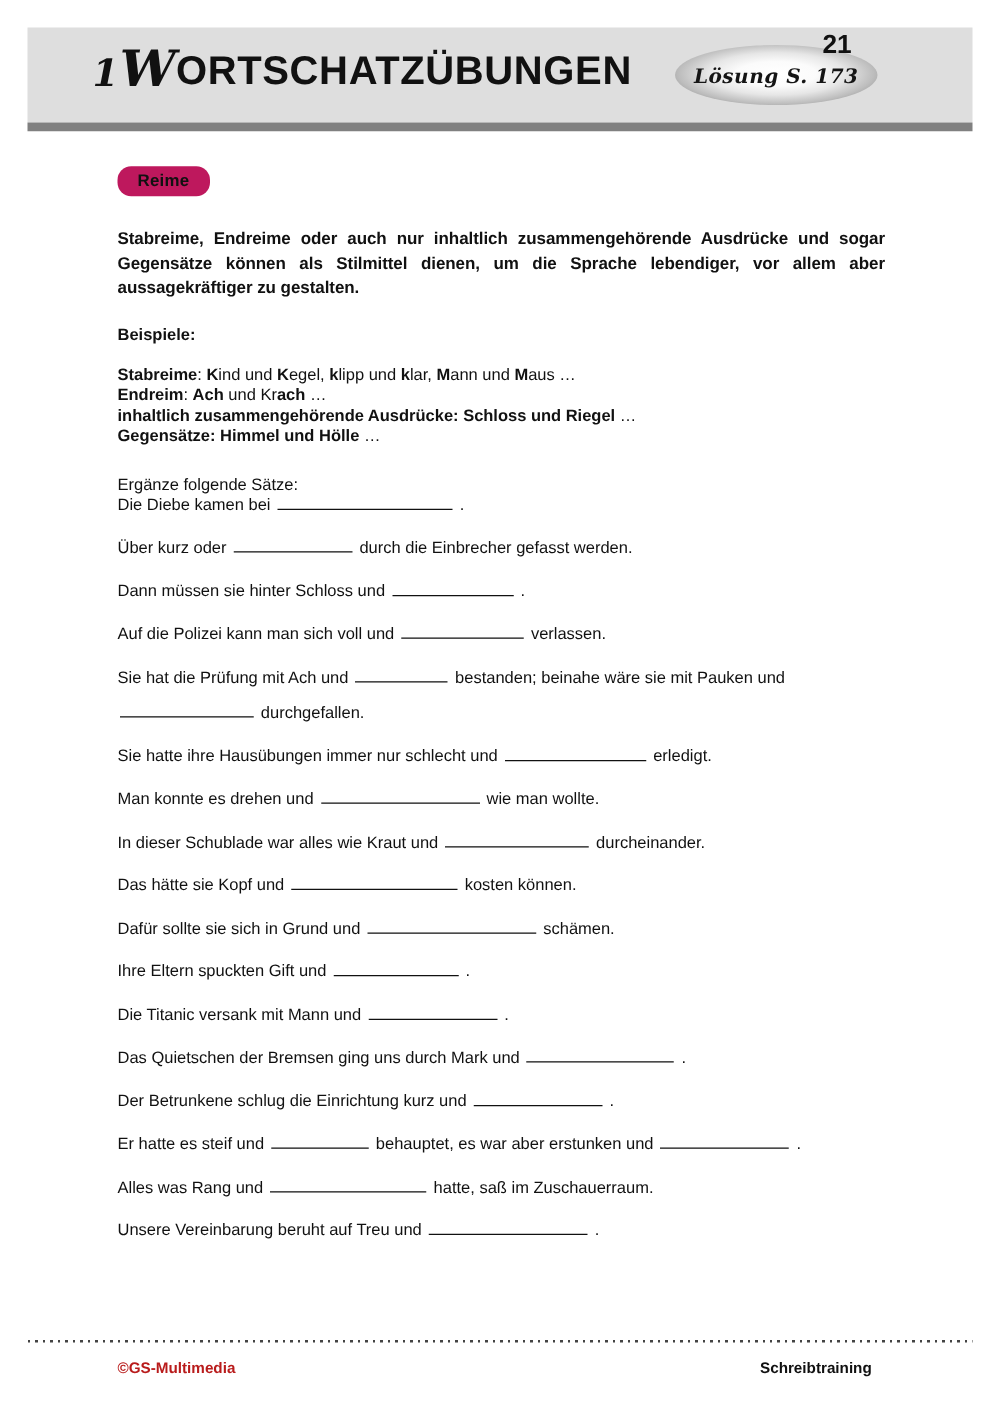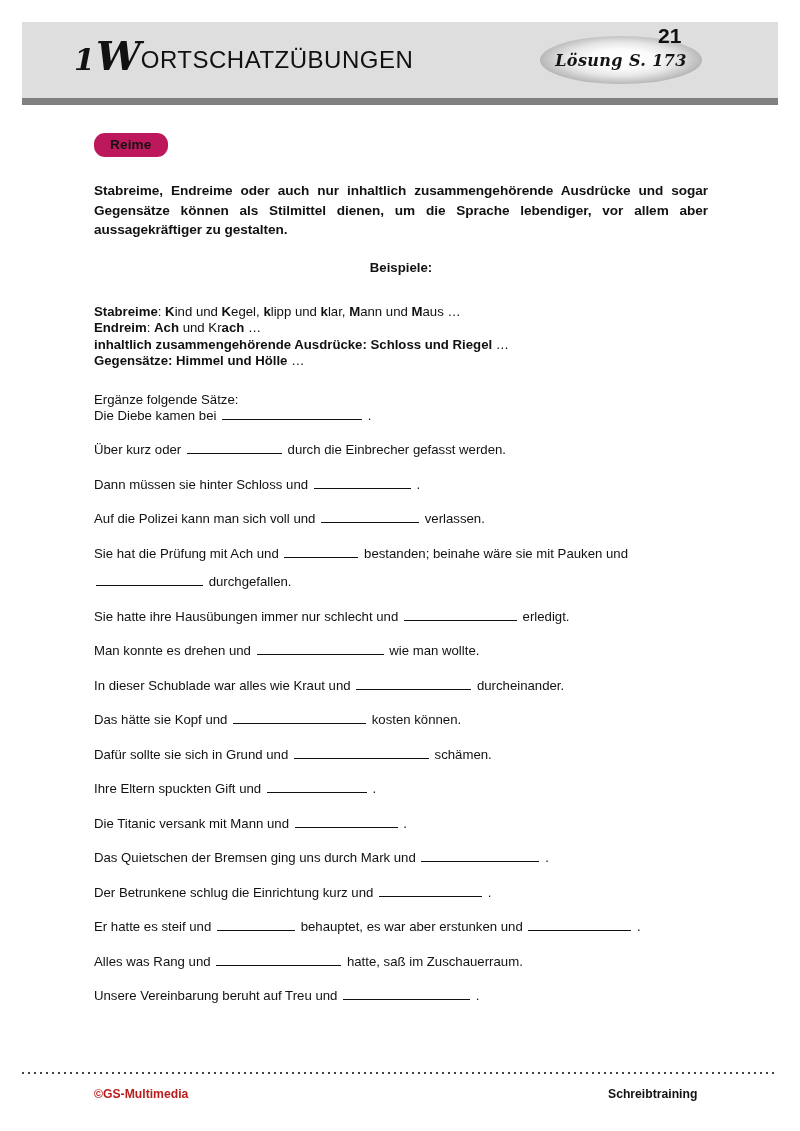--- a/index.html
+++ b/index.html
@@ -56,22 +56,22 @@
   }
   .title-w {
     font-family: "DejaVu Serif", serif;
     font-style: italic;
     font-weight: bold;
     font-size: 40px;
     letter-spacing: 0px;
   }
   .title-rest {
     font-family: "Liberation Sans", sans-serif;
-    font-weight: normal;
-    font-size: 24px;
+    font-weight: bold;
+    font-size: 32px;
     letter-spacing: 0.5px;
     position: relative;
     top: -2px;
     text-align: right;
   }
   .badge-oval {
     position: absolute;
     left: 518px;
     top: 14px;
     width: 162px;
@@ -128,22 +128,21 @@
     font-size: 13.6px;
     font-weight: bold;
     line-height: 19.5px;
     text-align: justify;
     margin: 0 0 20px 0;
     letter-spacing: -0.05px;
   }
   .beispiele-label {
     font-size: 13.2px;
     font-weight: bold;
-    margin: 0 0 29px 0;
-    text-align: center;
+    margin: 0 0 17px 0;
   }
   .example-block {
     margin: 0 0 0 0;
     font-size: 13.2px;
     line-height: 16.6px;
   }
   .example-line { white-space: nowrap; }
   .example-line .reg { font-weight: normal; }
 
   .ergaenze {

